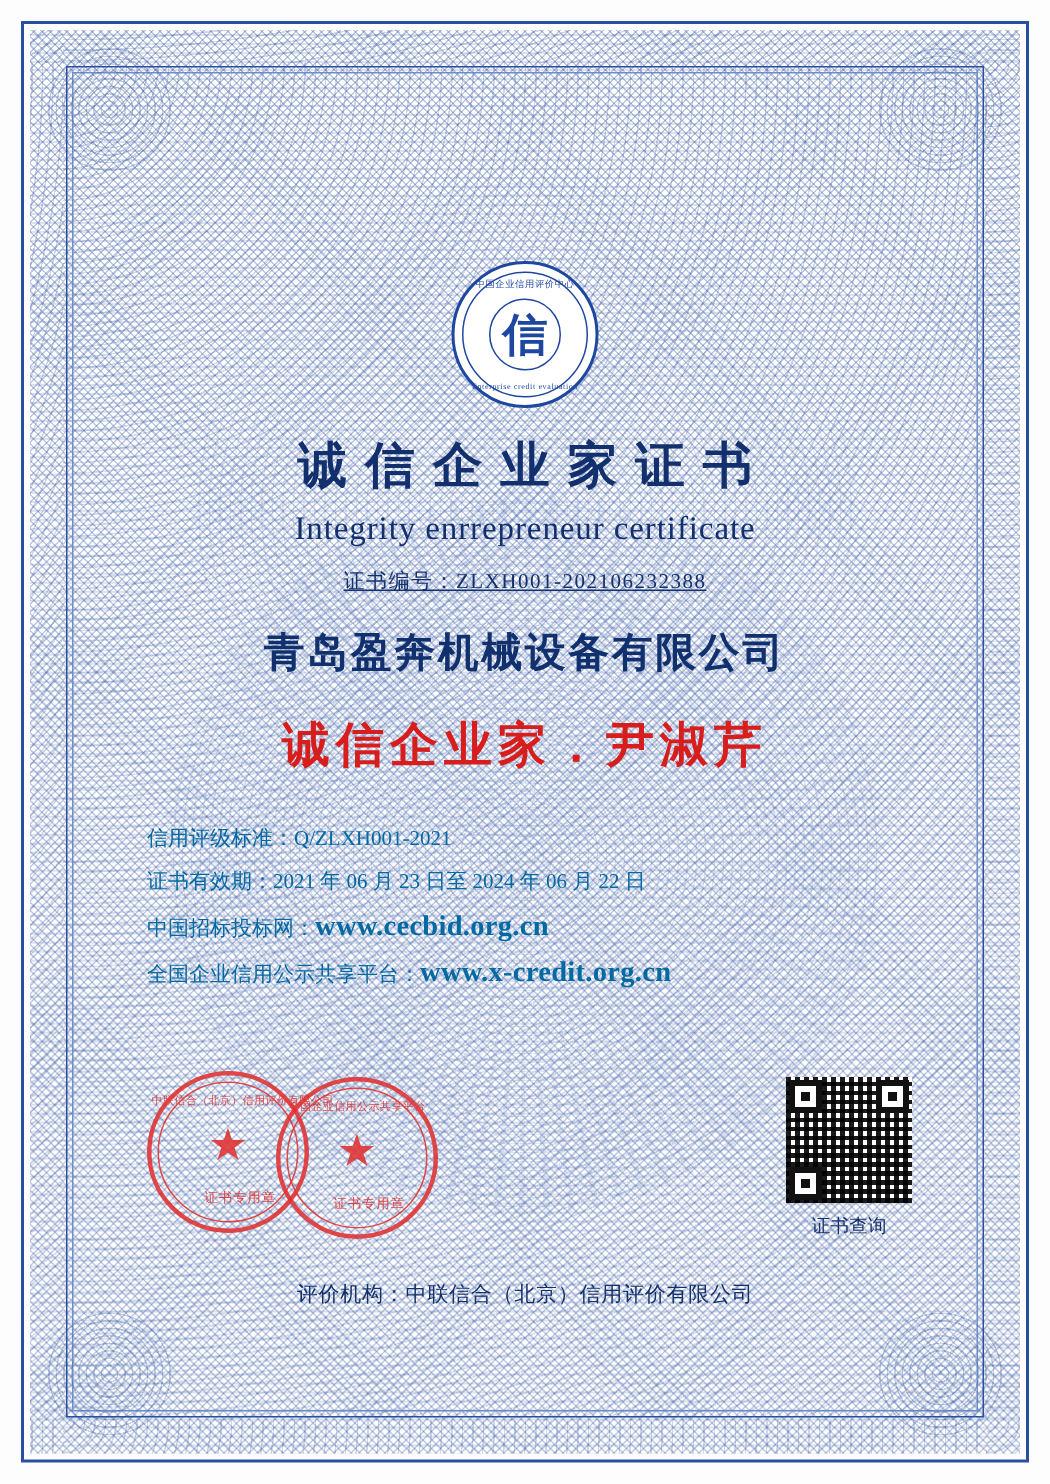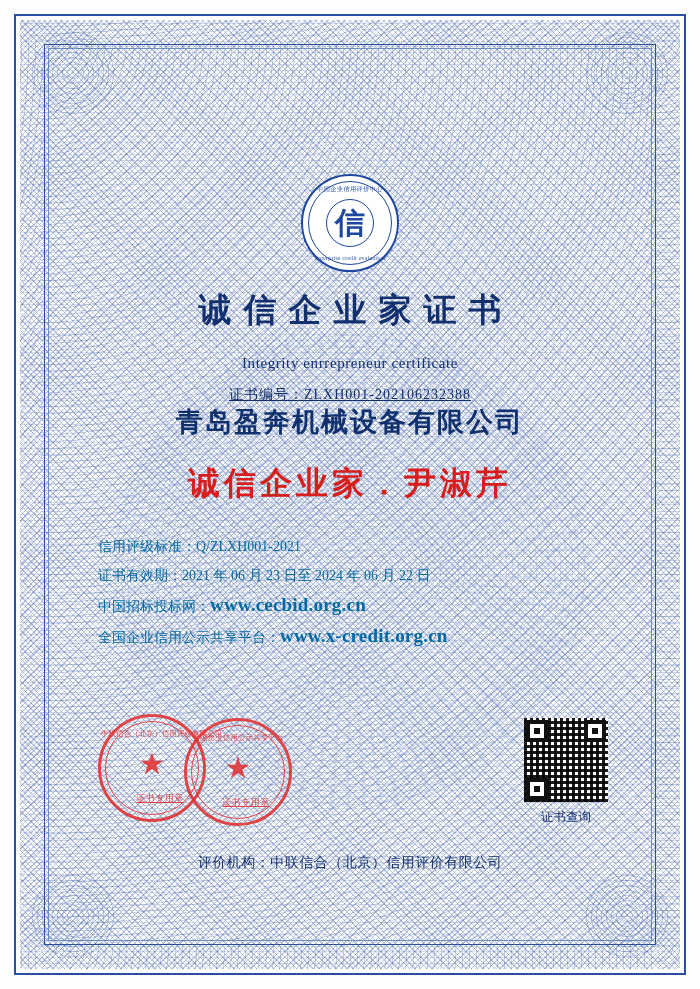--- a/index.html
+++ b/index.html
@@ -160,34 +160,35 @@
   .title-cn {
     margin-top: 16px;
     font-family: "Liberation Serif", serif;
     font-size: 33px;
     font-weight: bold;
     letter-spacing: 12px;
     color: #13306e;
     text-indent: 12px;
   }
   .title-en {
-    margin-top: 22px;
-    font-family: "Liberation Serif", serif;
-    font-size: 15px;
+    margin-top: 6px;
+    font-family: "Liberation Serif", serif;
+    font-size: 22px;
     color: #13306e;
     letter-spacing: .6px;
   }
   .cert-no {
     margin-top: 14px;
     font-size: 14px;
     color: #14306b;
     letter-spacing: 1px;
     text-decoration: underline;
   }
   .company {
+    margin-top: 20px;
     font-family: "Liberation Serif", serif;
     font-size: 27px;
     font-weight: bold;
     color: #10306e;
     letter-spacing: 2px;
   }
 
   .body-text {
     margin-top: 18px;
     font-size: 13.5px;
@@ -263,21 +264,20 @@
     white-space: nowrap;
     font-family: "Liberation Sans", sans-serif;
   }
   .seal .seal-bottom {
     position: absolute;
     bottom: 14px; left: 16px; right: 0;
     font-size: 9px;
     color: #e03131;
     font-family: "Liberation Sans", sans-serif;
     letter-spacing: .5px;
-    text-decoration: underline;
   }
 
   
   .qr-block {
     position: absolute;
     right: 32px;
     top: 662px;
     width: 92px;
     text-align: center;
   }

